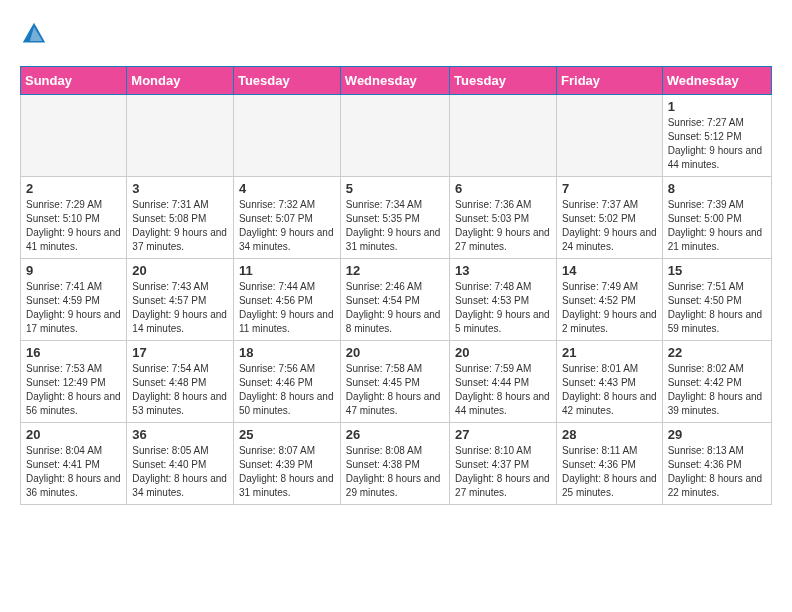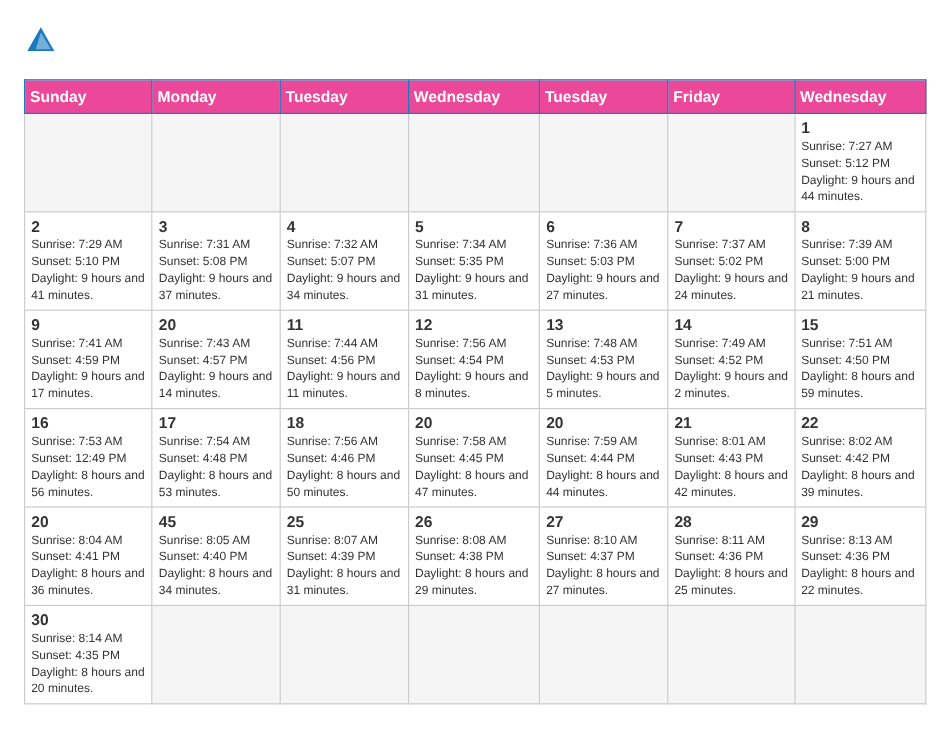--- a/index.html
+++ b/index.html
@@ -204,21 +204,21 @@
 Daylight: 9 hours and 14 minutes.</div>
         </td>
         <td>
           <span class="day-number">11</span>
           <div class="day-info">Sunrise: 7:44 AM
 Sunset: 4:56 PM
 Daylight: 9 hours and 11 minutes.</div>
         </td>
         <td>
           <span class="day-number">12</span>
-          <div class="day-info">Sunrise: 7:56 AM
+          <div class="day-info">Sunrise: 2:46 AM
 Sunset: 4:54 PM
 Daylight: 9 hours and 8 minutes.</div>
         </td>
         <td>
           <span class="day-number">13</span>
           <div class="day-info">Sunrise: 7:48 AM
 Sunset: 4:53 PM
 Daylight: 9 hours and 5 minutes.</div>
         </td>
         <td>
@@ -279,21 +279,21 @@
         </td>
       </tr>
       <tr>
         <td>
           <span class="day-number">20</span>
           <div class="day-info">Sunrise: 8:04 AM
 Sunset: 4:41 PM
 Daylight: 8 hours and 36 minutes.</div>
         </td>
         <td>
-          <span class="day-number">45</span>
+          <span class="day-number">36</span>
           <div class="day-info">Sunrise: 8:05 AM
 Sunset: 4:40 PM
 Daylight: 8 hours and 34 minutes.</div>
         </td>
         <td>
           <span class="day-number">25</span>
           <div class="day-info">Sunrise: 8:07 AM
 Sunset: 4:39 PM
 Daylight: 8 hours and 31 minutes.</div>
         </td>
@@ -315,28 +315,14 @@
 Sunset: 4:36 PM
 Daylight: 8 hours and 25 minutes.</div>
         </td>
         <td>
           <span class="day-number">29</span>
           <div class="day-info">Sunrise: 8:13 AM
 Sunset: 4:36 PM
 Daylight: 8 hours and 22 minutes.</div>
         </td>
       </tr>
-      <tr class="last-row">
-        <td>
-          <span class="day-number">30</span>
-          <div class="day-info">Sunrise: 8:14 AM
-Sunset: 4:35 PM
-Daylight: 8 hours and 20 minutes.</div>
-        </td>
-        <td class="empty"></td>
-        <td class="empty"></td>
-        <td class="empty"></td>
-        <td class="empty"></td>
-        <td class="empty"></td>
-        <td class="empty"></td>
-      </tr>
     </tbody>
 </table>
 
 </body></html>

